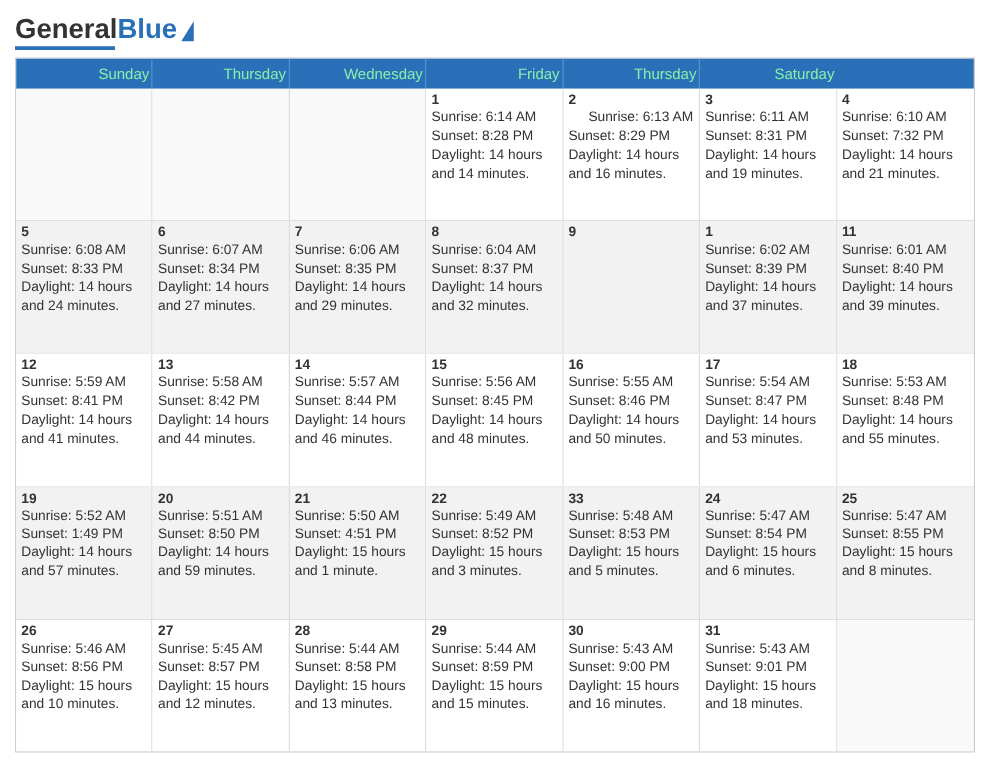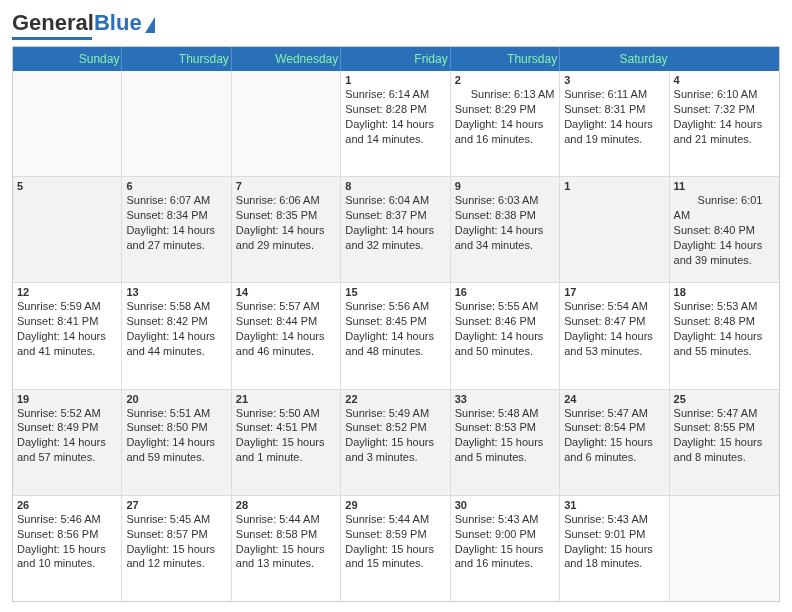--- a/index.html
+++ b/index.html
@@ -137,35 +137,37 @@
 Sunset: 8:29 PM
 Daylight: 14 hours and 16 minutes.</span></div>
           <div class="cal-cell"><span class="day-num">3</span><span class="cell-text" style="white-space: pre-line;">Sunrise: 6:11 AM
 Sunset: 8:31 PM
 Daylight: 14 hours and 19 minutes.</span></div>
           <div class="cal-cell"><span class="day-num">4</span><span class="cell-text" style="white-space: pre-line;">Sunrise: 6:10 AM
 Sunset: 7:32 PM
 Daylight: 14 hours and 21 minutes.</span></div>
         </div>
         <div class="cal-row">
-          <div class="cal-cell shaded"><span class="day-num">5</span></div>
+          <div class="cal-cell shaded"><span class="day-num">5</span><span class="cell-text" style="white-space: pre-line;">Sunrise: 6:08 AM
+Sunset: 8:33 PM
+Daylight: 14 hours and 24 minutes.</span></div>
           <div class="cal-cell shaded"><span class="day-num">6</span><span class="cell-text" style="white-space: pre-line;">Sunrise: 6:07 AM
 Sunset: 8:34 PM
 Daylight: 14 hours and 27 minutes.</span></div>
           <div class="cal-cell shaded"><span class="day-num">7</span><span class="cell-text" style="white-space: pre-line;">Sunrise: 6:06 AM
 Sunset: 8:35 PM
 Daylight: 14 hours and 29 minutes.</span></div>
           <div class="cal-cell shaded"><span class="day-num">8</span><span class="cell-text" style="white-space: pre-line;">Sunrise: 6:04 AM
 Sunset: 8:37 PM
 Daylight: 14 hours and 32 minutes.</span></div>
-          <div class="cal-cell shaded"><span class="day-num">9</span><span class="cell-text" style="white-space: pre-line;">Sunrise: 6:03 AM
-Sunset: 8:38 PM
-Daylight: 14 hours and 34 minutes.</span></div>
-          <div class="cal-cell shaded"><span class="day-num">1</span></div>
-          <div class="cal-cell shaded"><span class="day-num">11</span><span class="cell-text" style="white-space: pre-line; margin-left: 24px;">Sunrise: 6:01 AM
+          <div class="cal-cell shaded"><span class="day-num">9</span></div>
+          <div class="cal-cell shaded"><span class="day-num">1</span><span class="cell-text" style="white-space: pre-line;">Sunrise: 6:02 AM
+Sunset: 8:39 PM
+Daylight: 14 hours and 37 minutes.</span></div>
+          <div class="cal-cell shaded"><span class="day-num">11</span><span class="cell-text" style="white-space: pre-line;">Sunrise: 6:01 AM
 Sunset: 8:40 PM
 Daylight: 14 hours and 39 minutes.</span></div>
         </div>
         <div class="cal-row">
           <div class="cal-cell"><span class="day-num">12</span><span class="cell-text" style="white-space: pre-line;">Sunrise: 5:59 AM
 Sunset: 8:41 PM
 Daylight: 14 hours and 41 minutes.</span></div>
           <div class="cal-cell"><span class="day-num">13</span><span class="cell-text" style="white-space: pre-line; text-align: center;">Sunrise: 5:58 AM
 Sunset: 8:42 PM
 Daylight: 14 hours and 44 minutes.</span></div>
@@ -180,21 +182,21 @@
 Daylight: 14 hours and 50 minutes.</span></div>
           <div class="cal-cell"><span class="day-num">17</span><span class="cell-text" style="white-space: pre-line;">Sunrise: 5:54 AM
 Sunset: 8:47 PM
 Daylight: 14 hours and 53 minutes.</span></div>
           <div class="cal-cell"><span class="day-num">18</span><span class="cell-text" style="white-space: pre-line;">Sunrise: 5:53 AM
 Sunset: 8:48 PM
 Daylight: 14 hours and 55 minutes.</span></div>
         </div>
         <div class="cal-row">
           <div class="cal-cell shaded"><span class="day-num">19</span><span class="cell-text" style="white-space: pre-line;">Sunrise: 5:52 AM
-Sunset: 8:49 PM
+Sunset: 1:49 PM
 Daylight: 14 hours and 57 minutes.</span></div>
           <div class="cal-cell shaded"><span class="day-num">20</span><span class="cell-text" style="white-space: pre-line;">Sunrise: 5:51 AM
 Sunset: 8:50 PM
 Daylight: 14 hours and 59 minutes.</span></div>
           <div class="cal-cell shaded"><span class="day-num">21</span><span class="cell-text" style="white-space: pre-line;">Sunrise: 5:50 AM
 Sunset: 4:51 PM
 Daylight: 15 hours and 1 minute.</span></div>
           <div class="cal-cell shaded"><span class="day-num">22</span><span class="cell-text" style="white-space: pre-line;">Sunrise: 5:49 AM
 Sunset: 8:52 PM
 Daylight: 15 hours and 3 minutes.</span></div>

